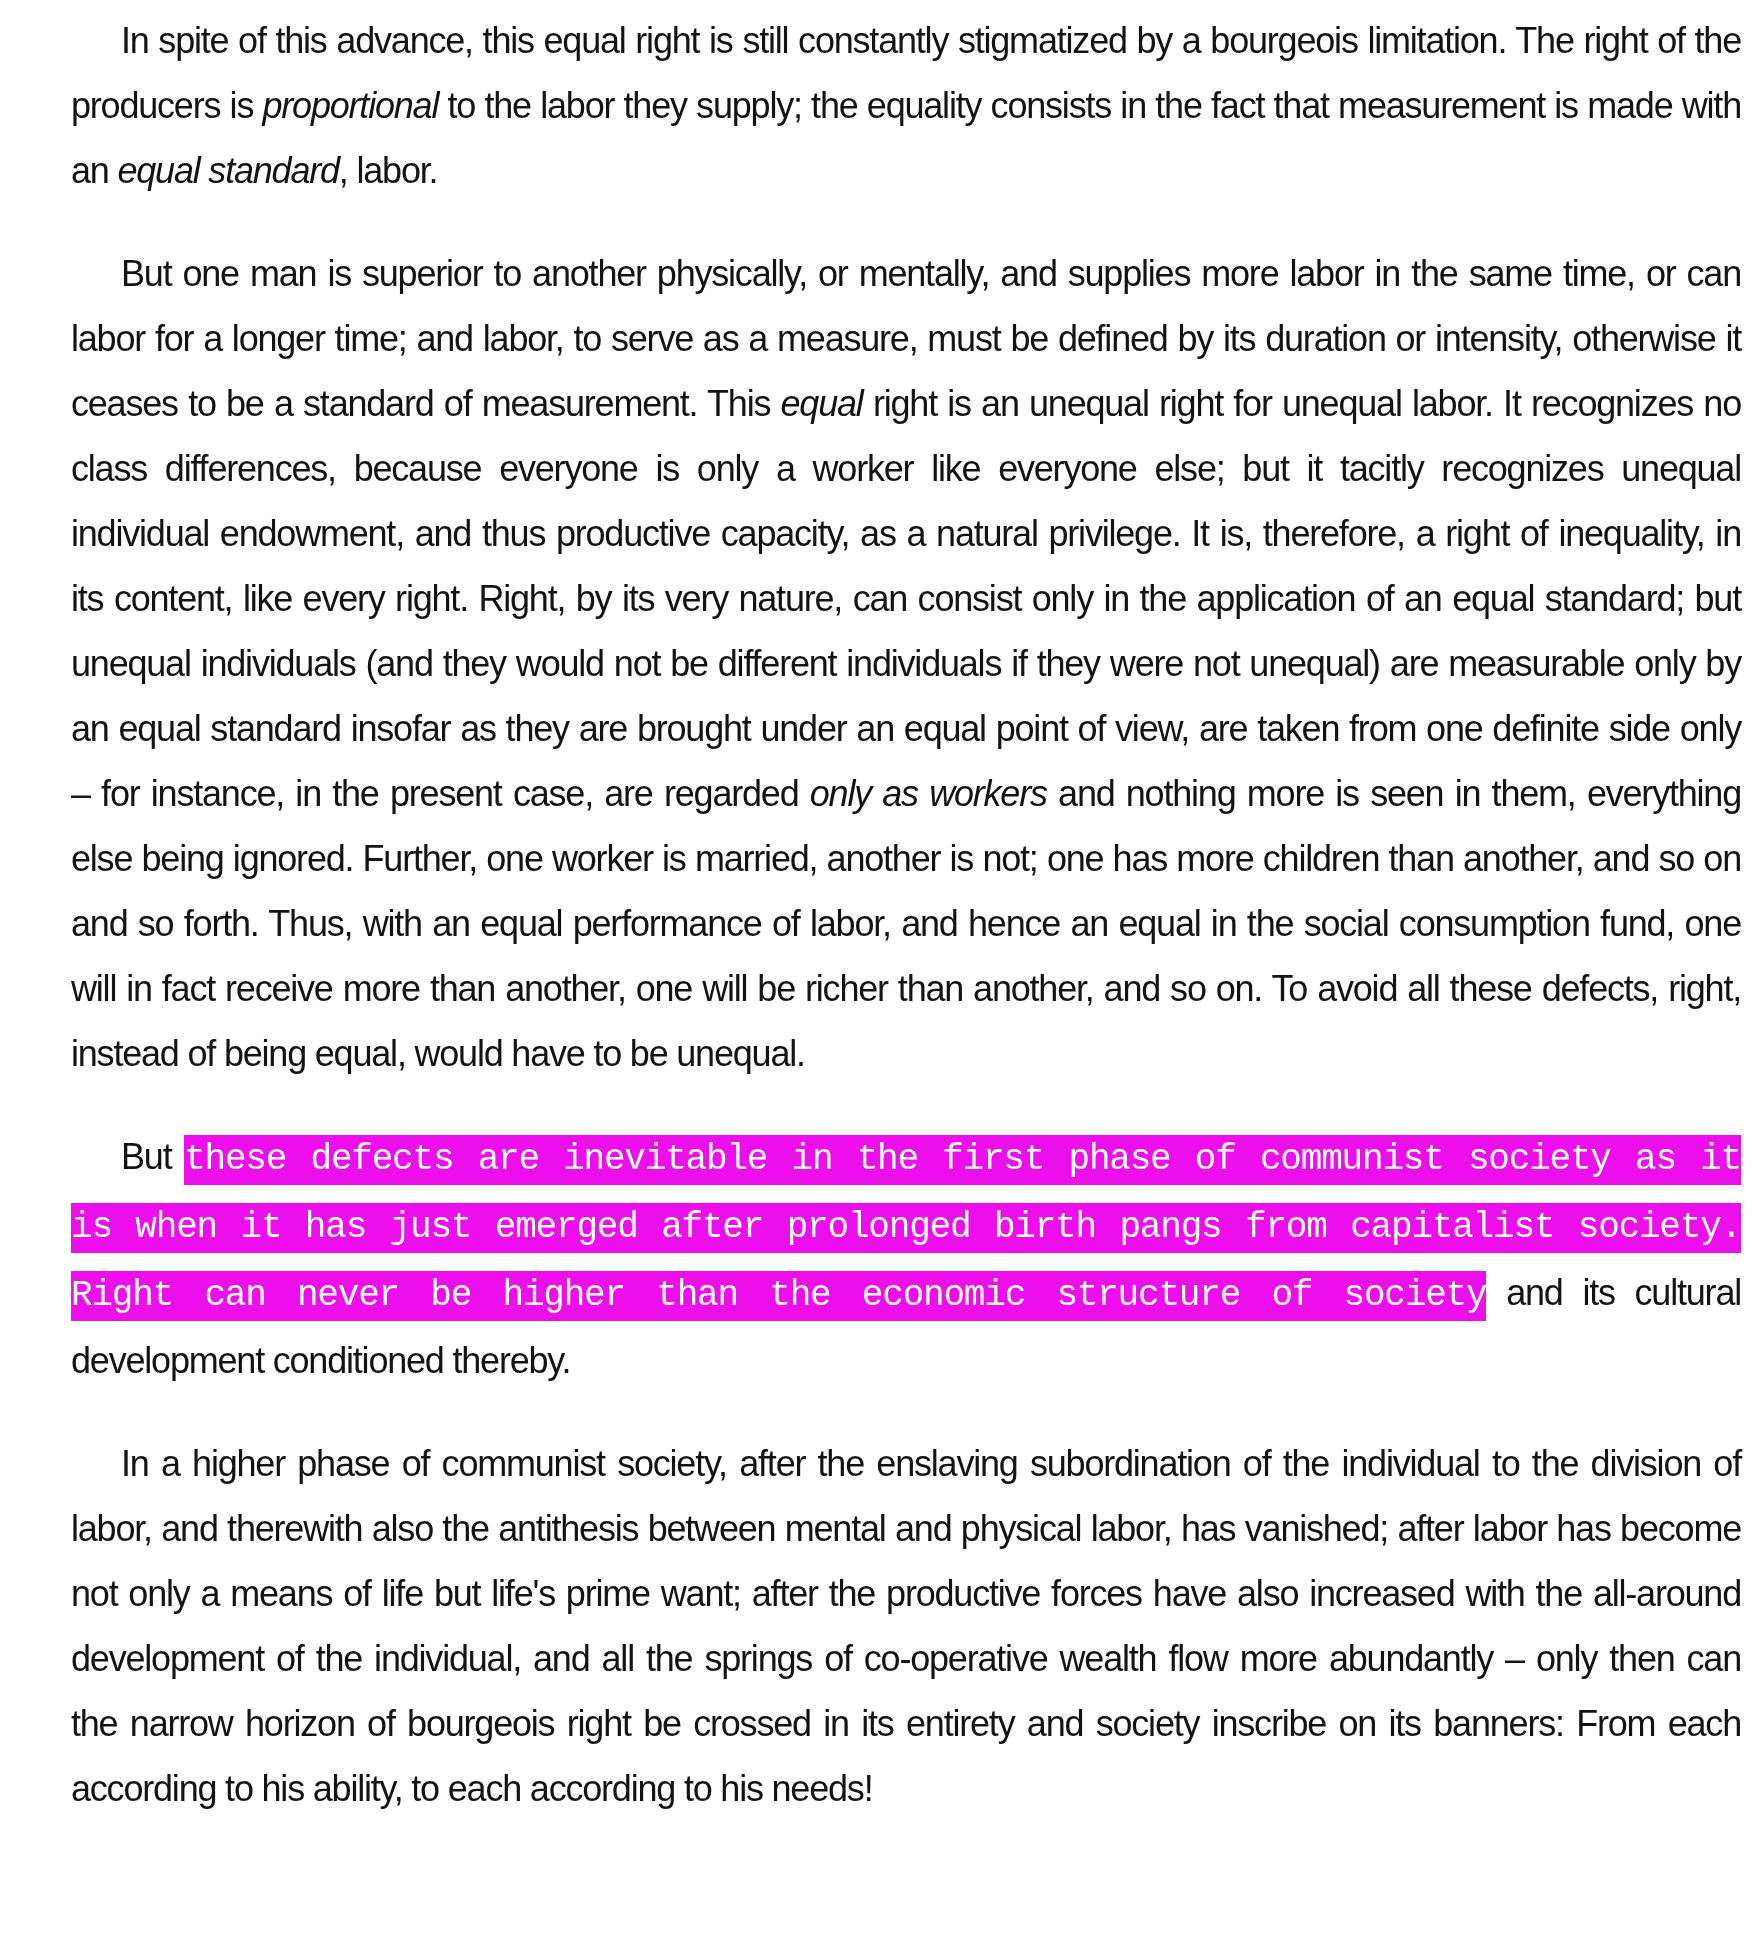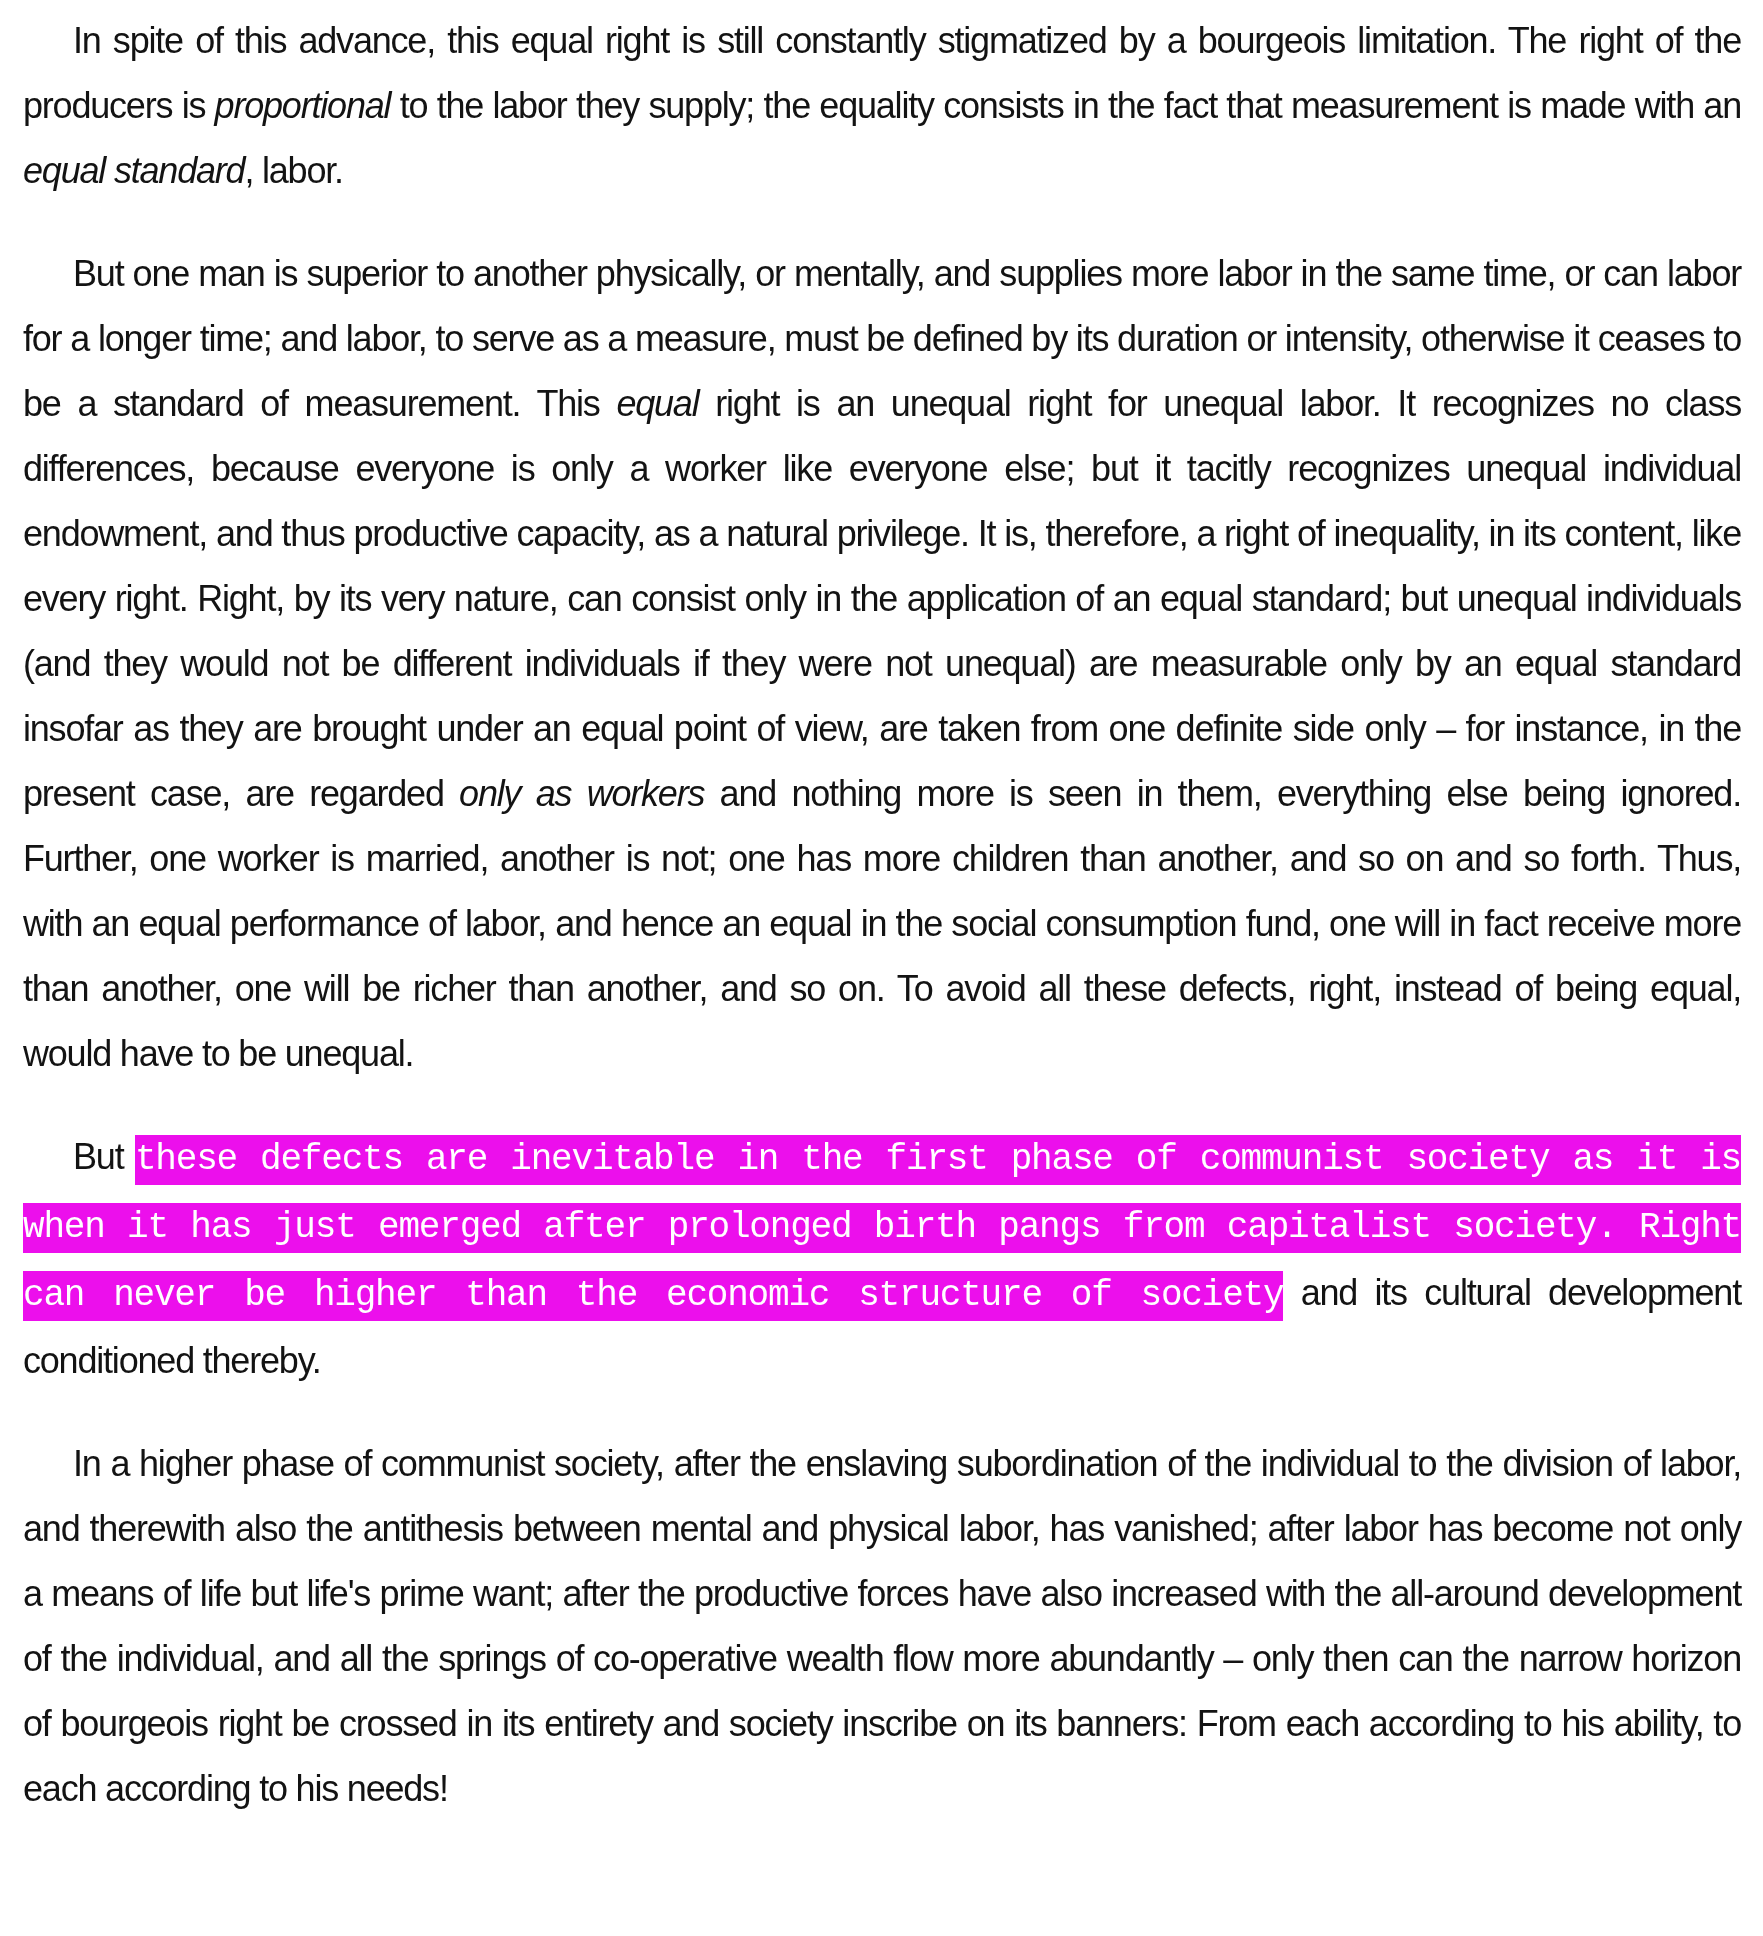--- a/index.html
+++ b/index.html
@@ -15,20 +15,21 @@
     overflow: hidden;
   }
   .doc {
     padding: 8px 22px 0 23px;
     font-family: "Liberation Sans", sans-serif;
     font-size: 36px;
     line-height: 65px;
     letter-spacing: -1.2px;
     color: #131313;
     text-align: justify;
+    margin-left: 48px;
   }
   .doc p {
     margin: 0 0 38px 0;
     text-indent: 50px;
   }
   .run-italic {
     font-style: italic;
   }
   .run-highlight {
     background-color: var(--hl-bg, #EC0FEC);

